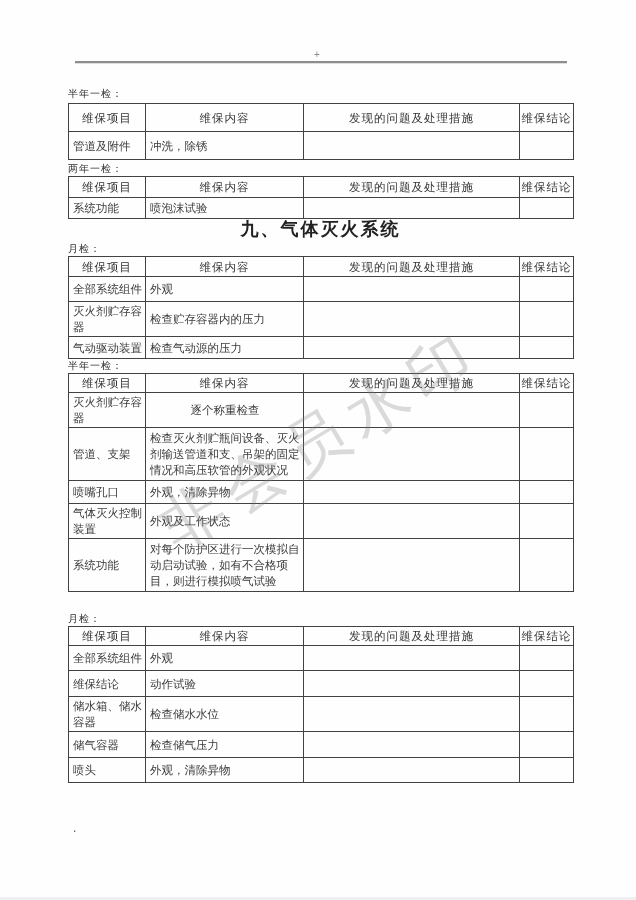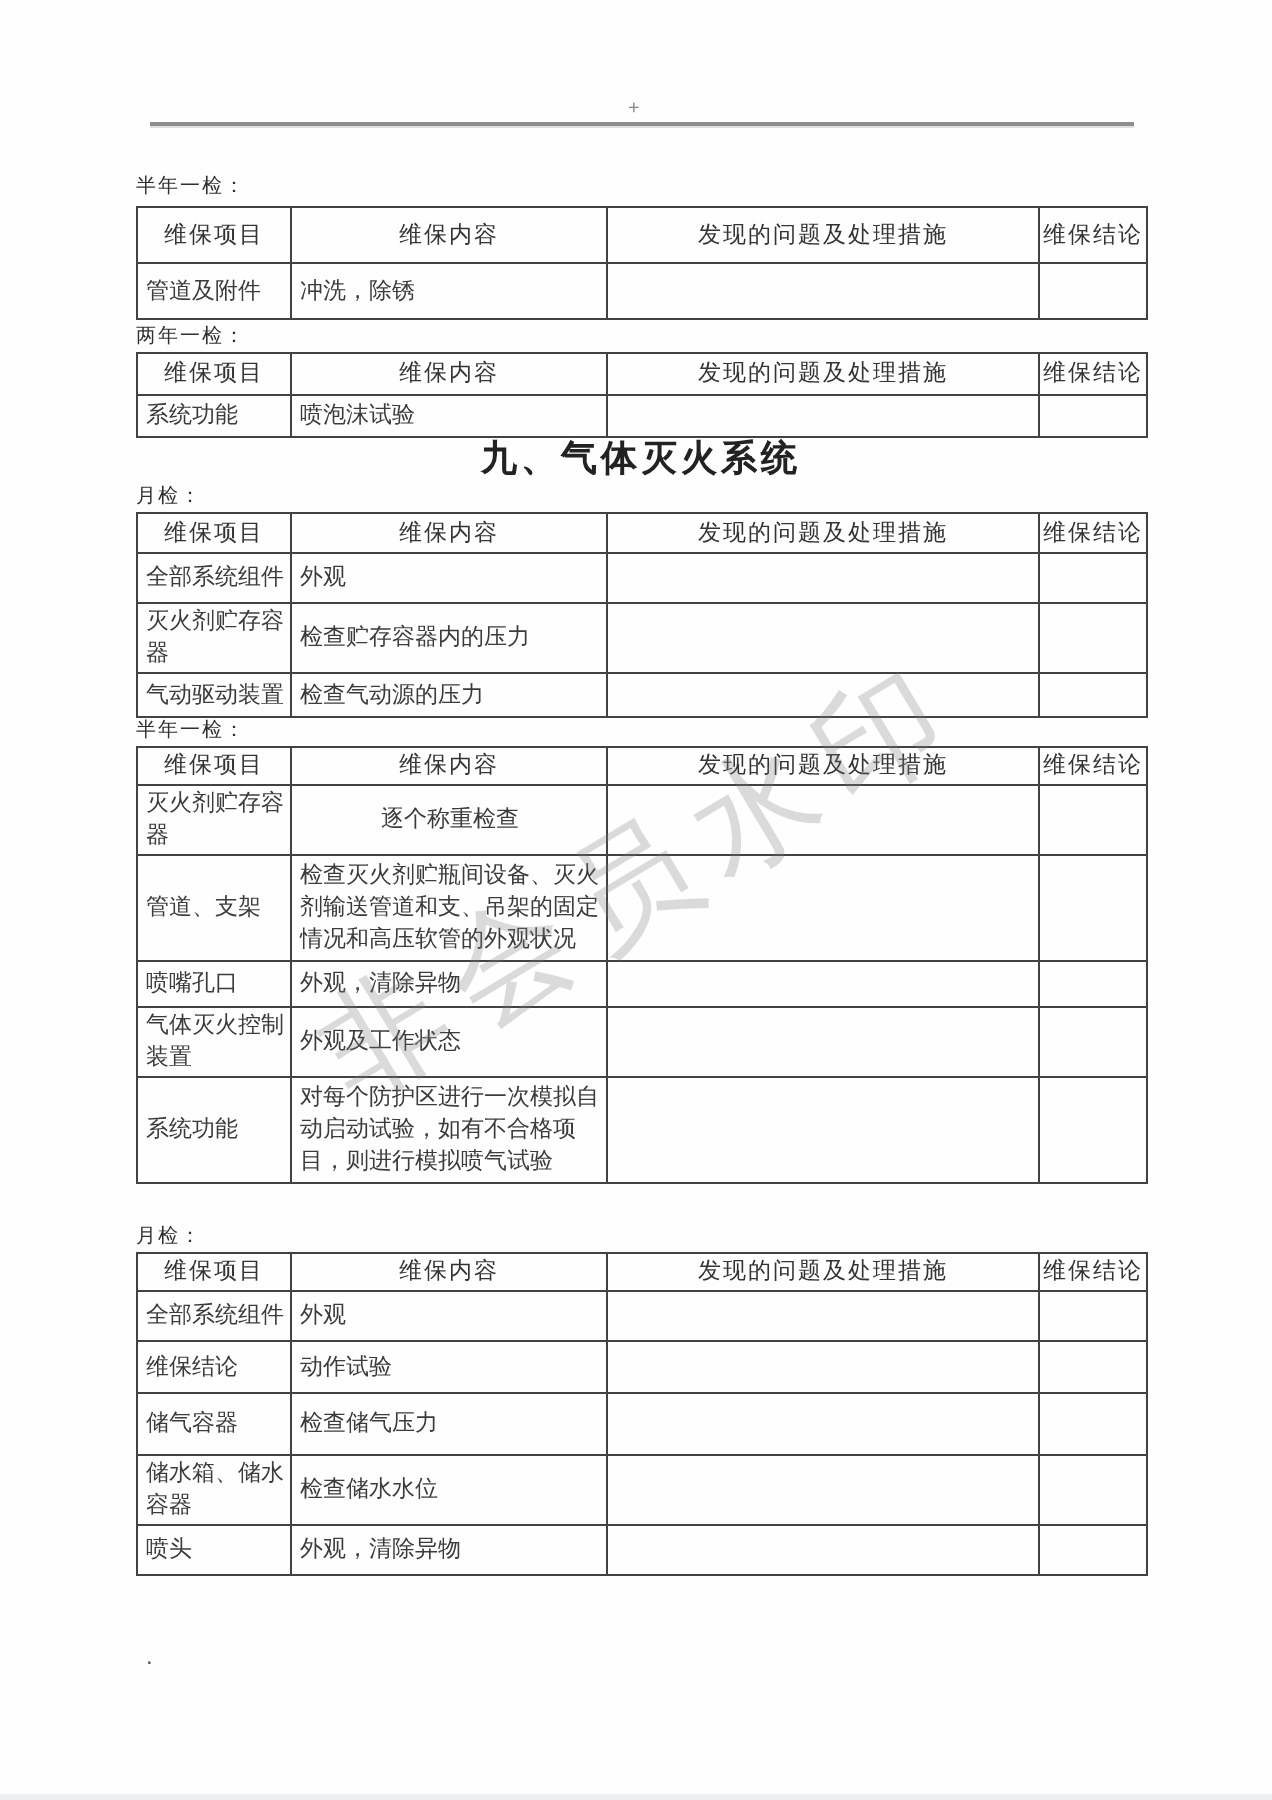--- a/index.html
+++ b/index.html
@@ -265,32 +265,32 @@
       <td></td>
       <td></td>
     </tr>
     <tr>
       <td class="item">维保结论</td>
       <td class="cont">动作试验</td>
       <td></td>
       <td></td>
     </tr>
     <tr>
+      <td class="item">储水箱、储水容器</td>
+      <td class="cont">检查储水水位</td>
+      <td></td>
+      <td></td>
+    </tr>
+    <tr>
       <td class="item">储气容器</td>
       <td class="cont">检查储气压力</td>
       <td></td>
       <td></td>
     </tr>
     <tr>
-      <td class="item">储水箱、储水容器</td>
-      <td class="cont">检查储水水位</td>
-      <td></td>
-      <td></td>
-    </tr>
-    <tr>
       <td class="item">喷头</td>
       <td class="cont">外观，清除异物</td>
       <td></td>
       <td></td>
     </tr>
   </tbody>
     </table>
 
 
   <div class="footer-dot">.</div>

